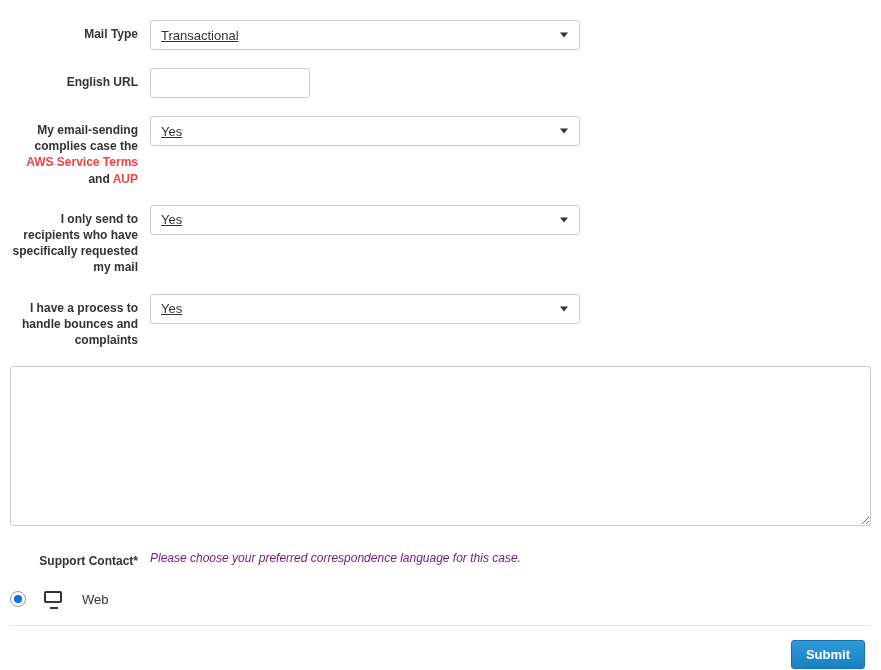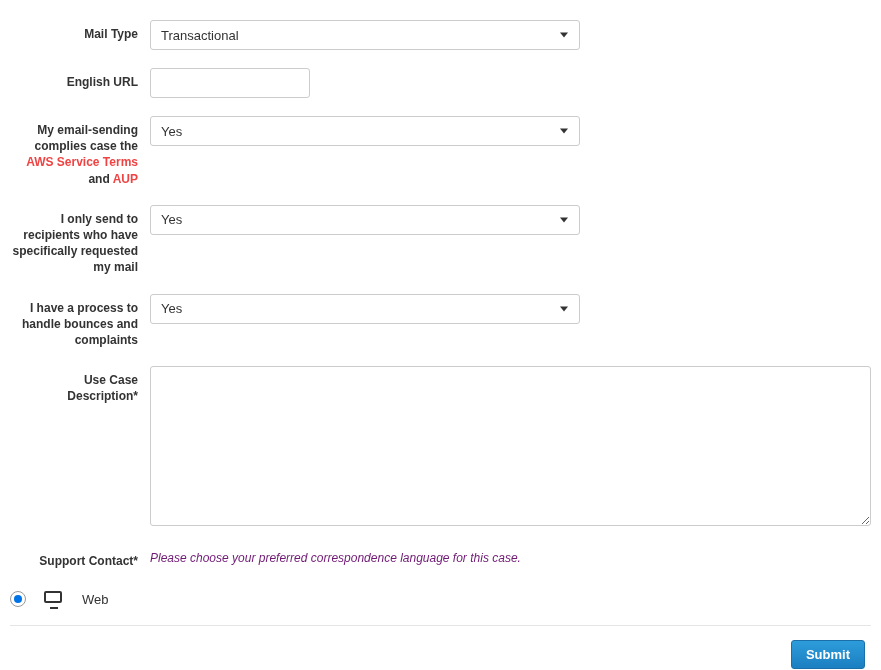--- a/index.html
+++ b/index.html
@@ -44,20 +44,21 @@
       height: 30px;
       border: 1px solid #ccc;
       border-radius: 3px;
       background: #fff;
       padding: 0 44px 0 10px;
       font-size: 13px;
       color: #333;
       display: flex;
       align-items: center;
       cursor: pointer;
+      text-decoration: underline;
     }
     .select-caret {
       position: absolute;
       right: 12px;
       top: 50%;
       transform: translateY(-50%);
       width: 0;
       height: 0;
       border-left: 4px solid transparent;
       border-right: 4px solid transparent;
@@ -205,21 +206,20 @@
     <div class="select-wrap">
       <div class="select-control">
           <span>Yes</span>
         </div>
       <div class="select-caret"></div>
     </div>
   </div>
 </div>
 
 <div class="form-row">
-  <div class="label-col">Use Case Description*</div>
   <div class="input-col">
     <textarea class="textarea-input" style=""></textarea>
   </div>
 </div>
 
 <div class="form-row">
   <div class="label-col">Support Contact*</div>
   <div class="input-col">
     <div class="help-text">Please choose your preferred correspondence language for this case.</div>
   </div>

